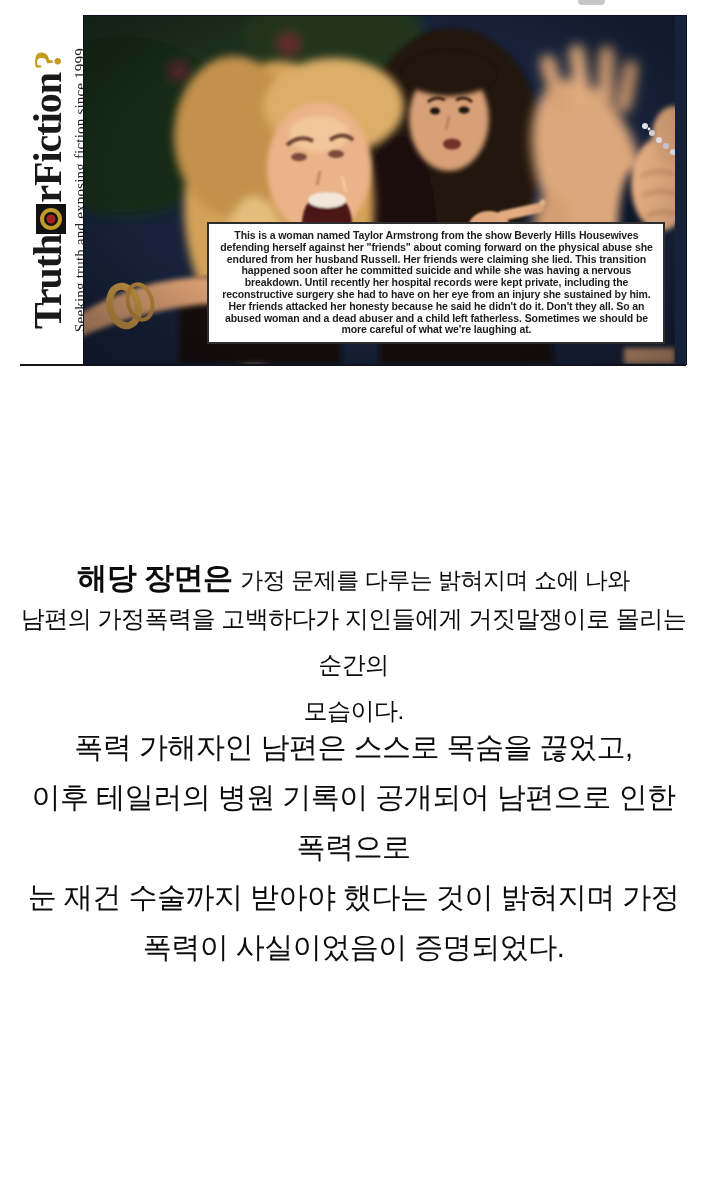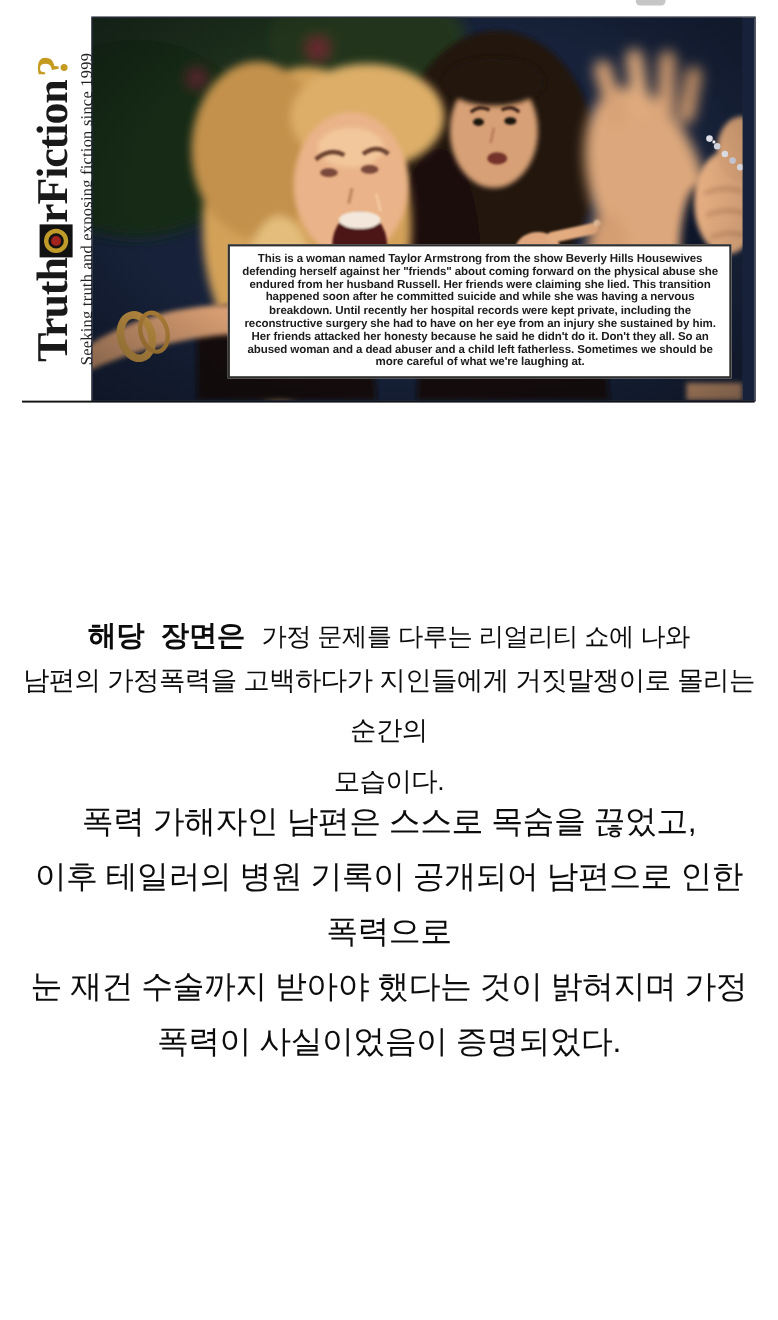--- a/index.html
+++ b/index.html
@@ -36,21 +36,21 @@
                background:#ffffff;border:2px solid #2e2e2e;padding:6px 8px;z-index:5;}
   .caption-text{font-size:10.5px;line-height:11.8px;font-weight:700;color:#1c1c1c;
                 text-align:center;letter-spacing:-.1px;}
 
   
   .ktext{position:absolute;left:14px;right:14px;text-align:center;white-space:pre-line;
          letter-spacing:-.5px;color:#0c0c0c;}
   .k1a{top:445px;font-size:30px;line-height:54px;font-weight:400;}
   .k1a .kbold{font-weight:700;}
   .k1b{top:555px;line-height:46px;font-size:23px;}
-  .k1b .kbold{font-size:26px;font-weight:700;font-family:Liberation Mono, monospace;}
+  .k1b .kbold{font-size:30px;font-weight:700;}
   .k1c{top:596px;font-size:24px;line-height:46px;}
   .k2{top:722px;font-size:29px;line-height:50px;}
   .k3{top:985px;font-size:29px;line-height:50px;}
 </style>
 </head>
 <body>
 
 <div class="page">
 
   <div class="top-notch"></div>
@@ -202,21 +202,21 @@
         <rect width="591" height="348" fill="url(#vig)"></rect>
       </svg>
 
       <div class="caption-box">
         <div class="caption-text">This is a woman named Taylor Armstrong from the show Beverly Hills Housewives defending herself against her "friends" about coming forward on the physical abuse she endured from her husband Russell. Her friends were claiming she lied. This transition happened soon after he committed suicide and while she was having a nervous breakdown. Until recently her hospital records were kept private, including the reconstructive surgery she had to have on her eye from an injury she sustained by him. Her friends attacked her honesty because he said he didn't do it. Don't they all. So an abused woman and a dead abuser and a child left fatherless. Sometimes we should be more careful of what we're laughing at.</div>
       </div>
     </div>
   </div>
 
 
-  <div class="ktext k1b"><span class="kbold">해당 장면은 </span><span>가정 문제를 다루는 리얼리티 쇼에 나와</span></div>
+  <div class="ktext k1b"><span class="kbold">해당 장면은 </span><span>가정 문제를 다루는 밝혀지며 쇼에 나와</span></div>
 
   <div class="ktext k2">폭력 가해자인 남편은 스스로 목숨을 끊었고,
 이후 테일러의 병원 기록이 공개되어 남편으로 인한
 폭력으로
 눈 재건 수술까지 받아야 했다는 것이 밝혀지며 가정
 폭력이 사실이었음이 증명되었다.</div>
 
   <div class="ktext k1c">남편의 가정폭력을 고백하다가 지인들에게 거짓말쟁이로 몰리는 순간의
 모습이다.</div>
 

